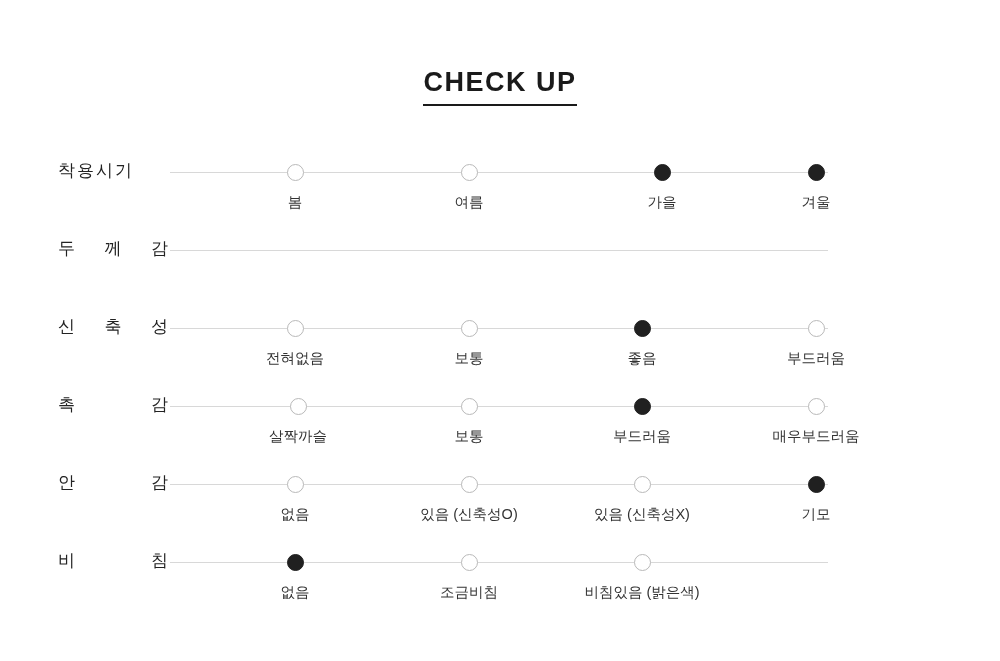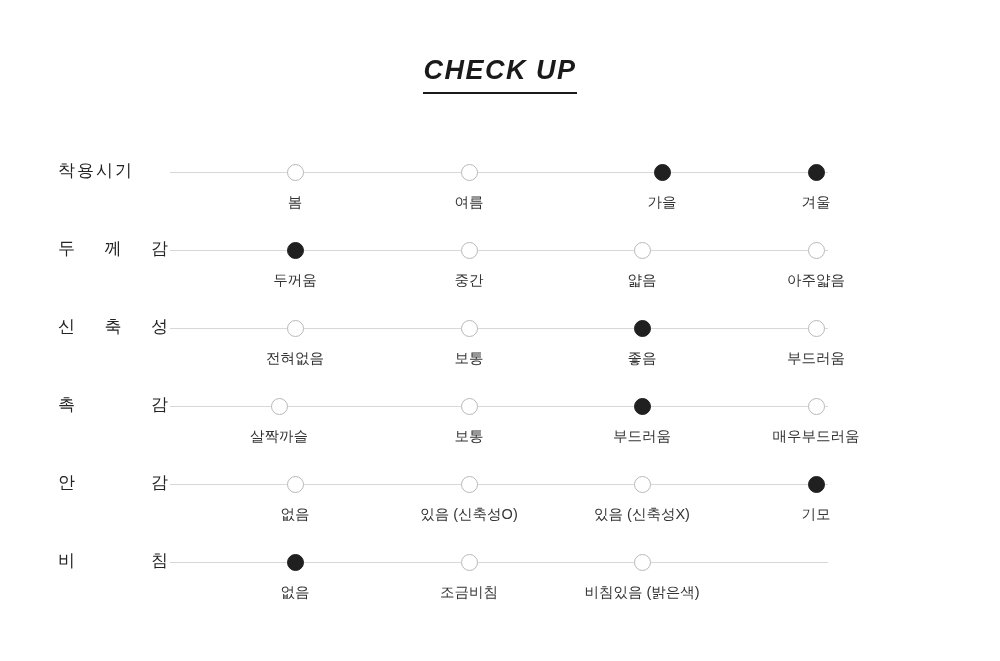--- a/index.html
+++ b/index.html
@@ -14,25 +14,24 @@
     color: #222222;
     overflow: hidden;
   }
   .page {
     position: relative;
     width: 1000px;
     height: 661px;
   }
   .title-wrap {
     position: absolute;
-    top: 55px;
+    top: 67px;
     left: 0;
     width: 1000px;
     text-align: center;
-    font-style: italic;
   }
   .title {
     display: inline-block;
     font-size: 27px;
     font-weight: bold;
     letter-spacing: 1.5px;
     color: #1a1a1a;
     padding-bottom: 6px;
     border-bottom: 2px solid #1a1a1a;
   }
@@ -140,38 +139,20 @@
           </div>
         </div>
       </div>
       <div class="row">
         <div class="row-label">
           <span class="ch">두</span>
           <span class="ch">께</span>
           <span class="ch">감</span>
         </div>
         <div class="axis"></div>
-        <div class="opts">
-          <div class="opt" style="left: 125px;">
-            <div class="dot on"></div>
-            <div class="opt-label">두꺼움</div>
-          </div>
-          <div class="opt" style="left: 299px;">
-            <div class="dot"></div>
-            <div class="opt-label">중간</div>
-          </div>
-          <div class="opt" style="left: 472px;">
-            <div class="dot"></div>
-            <div class="opt-label">얇음</div>
-          </div>
-          <div class="opt" style="left: 646px;">
-            <div class="dot"></div>
-            <div class="opt-label">아주얇음</div>
-          </div>
-        </div>
       </div>
       <div class="row">
         <div class="row-label">
           <span class="ch">신</span>
           <span class="ch">축</span>
           <span class="ch">성</span>
         </div>
         <div class="axis"></div>
         <div class="opts">
           <div class="opt" style="left: 125px;">
@@ -192,21 +173,21 @@
           </div>
         </div>
       </div>
       <div class="row">
         <div class="row-label">
           <span class="ch">촉</span>
           <span class="ch">감</span>
         </div>
         <div class="axis"></div>
         <div class="opts">
-          <div class="opt" style="left: 109px;">
+          <div class="opt" style="left: 128px;">
             <div class="dot"></div>
             <div class="opt-label">살짝까슬</div>
           </div>
           <div class="opt" style="left: 299px;">
             <div class="dot"></div>
             <div class="opt-label">보통</div>
           </div>
           <div class="opt" style="left: 472px;">
             <div class="dot on"></div>
             <div class="opt-label">부드러움</div>

